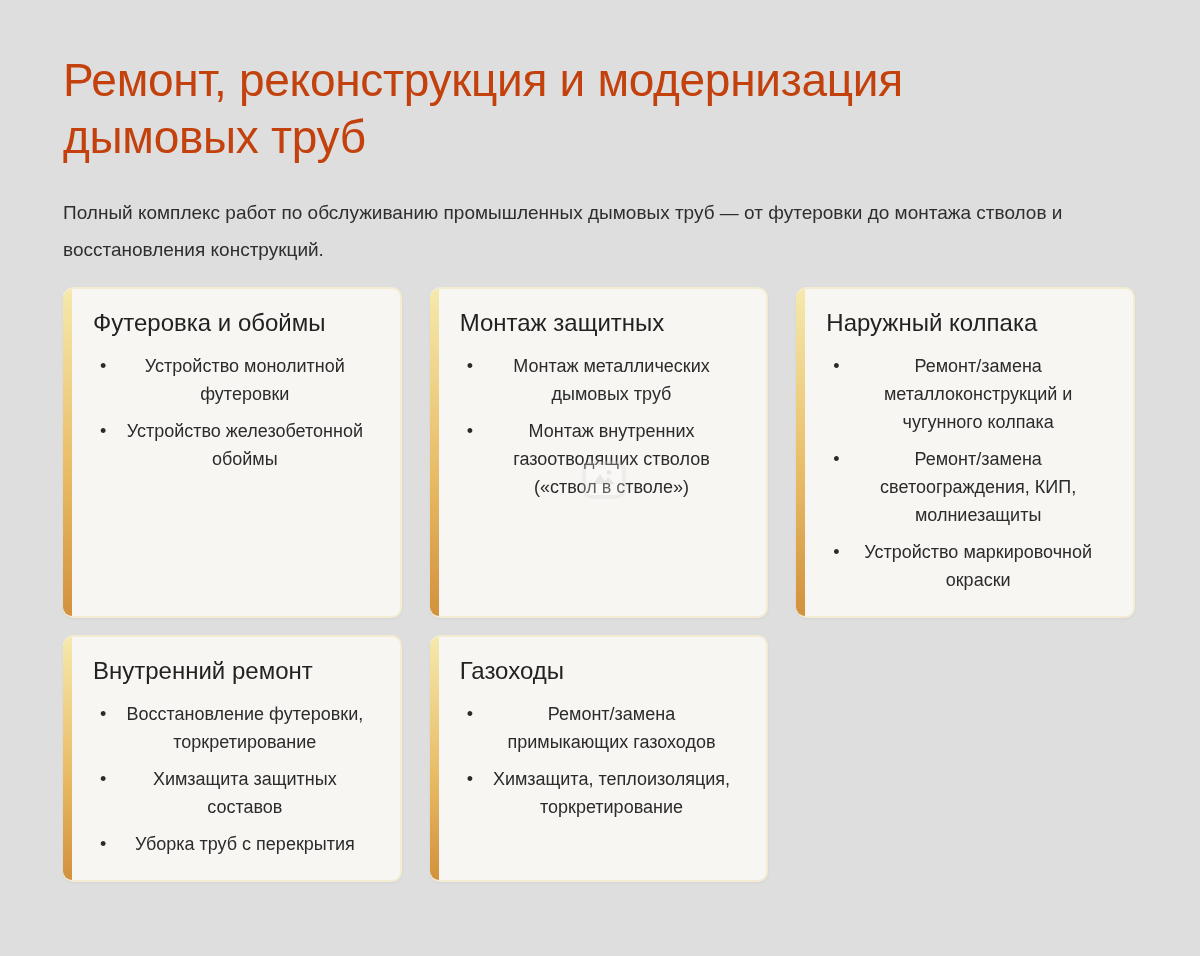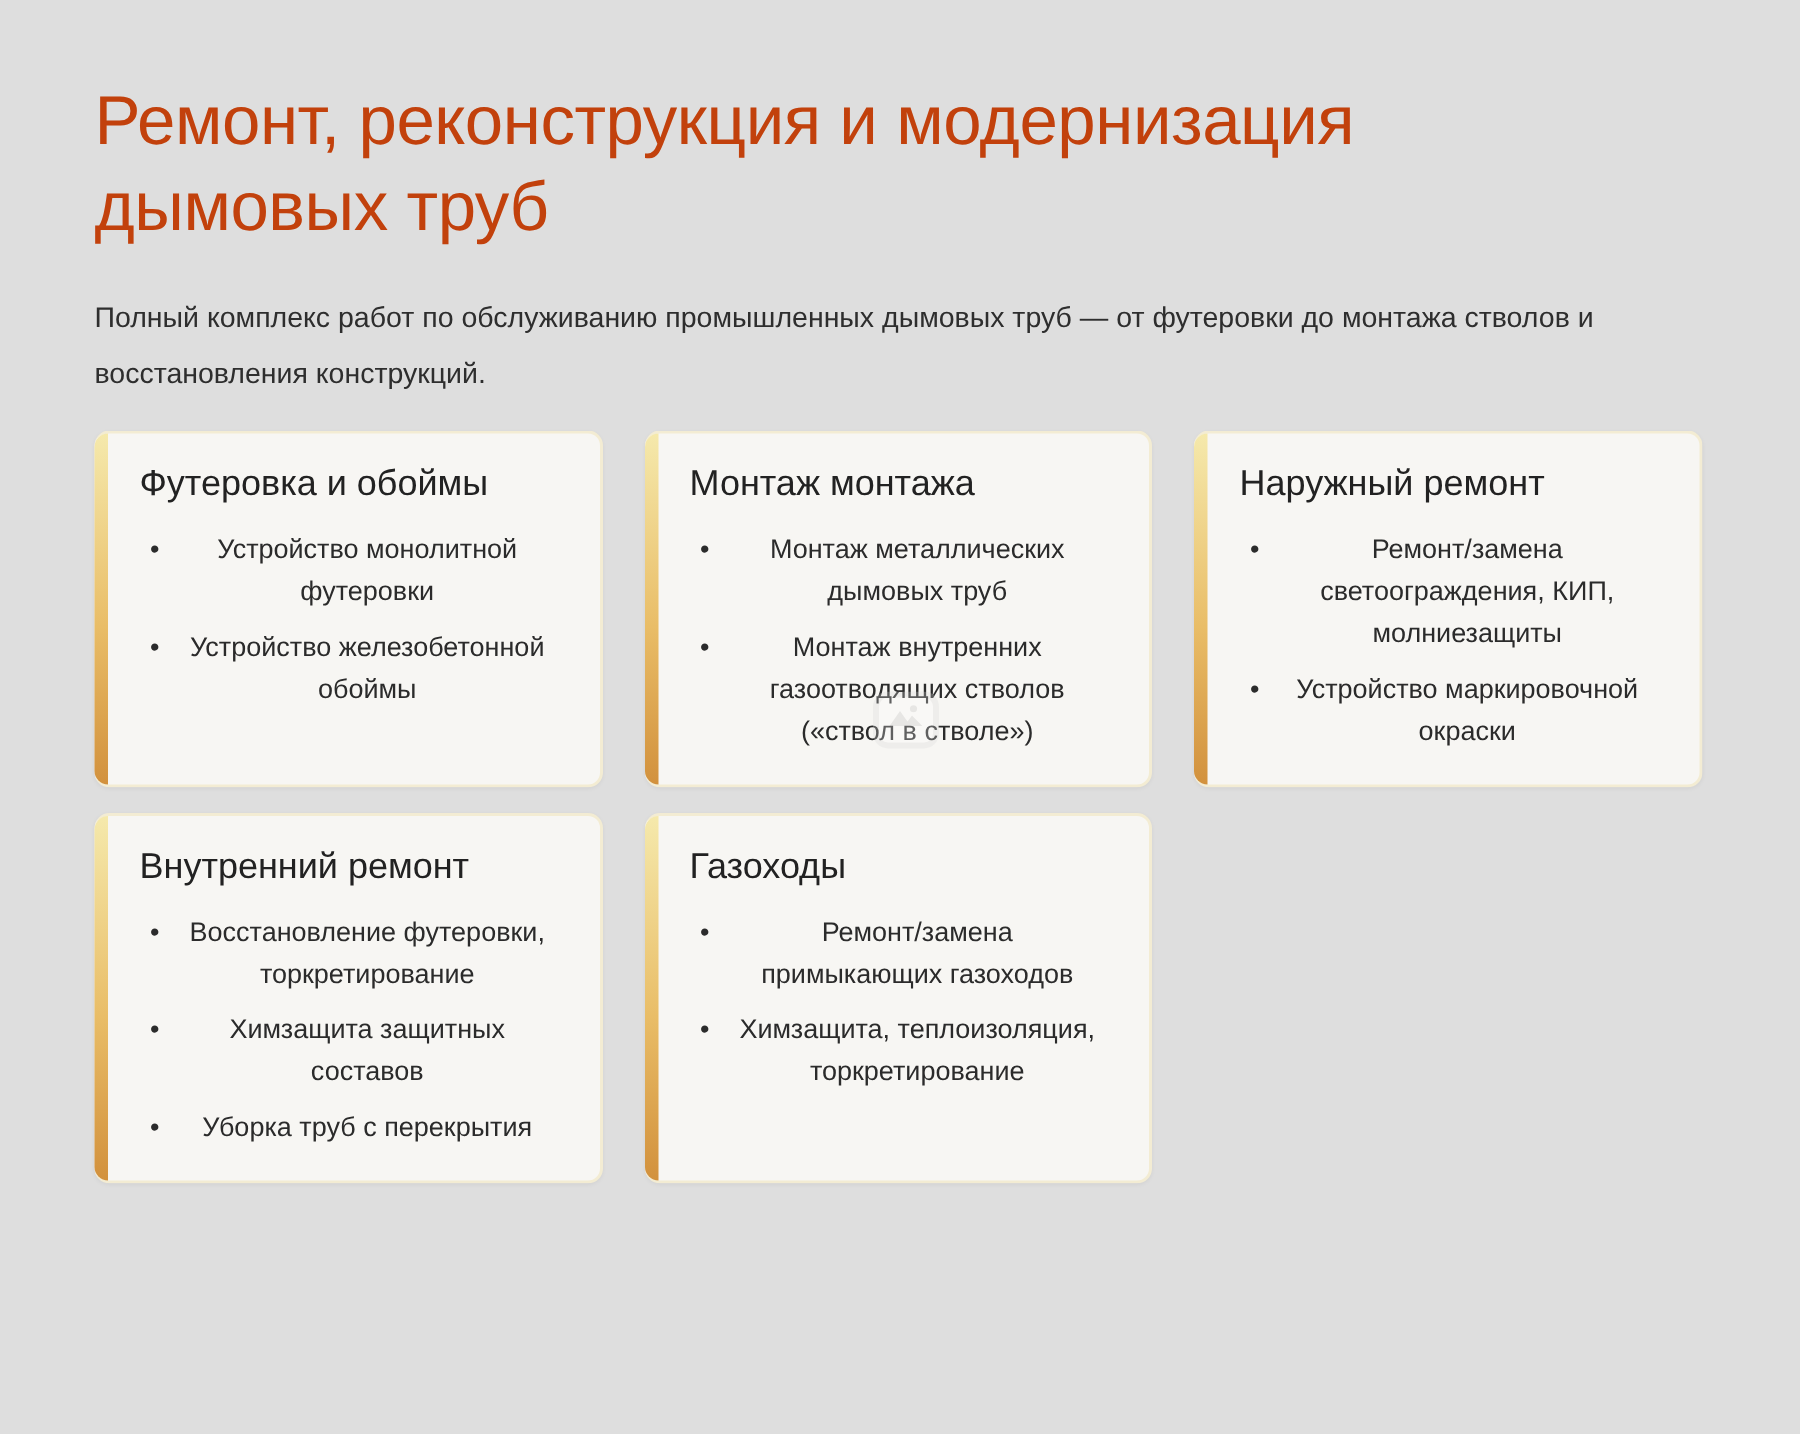--- a/index.html
+++ b/index.html
@@ -118,31 +118,32 @@
       <span class="accent-strip"></span>
       <h2>Футеровка и обоймы</h2>
       <ul>
         <li>Устройство монолитной футеровки</li>
         <li>Устройство железобетонной обоймы</li>
       </ul>
     </section>
 
     <section class="card">
       <span class="accent-strip"></span>
-      <h2>Монтаж монтажа</h2>
+      <h2>Монтаж защитных</h2>
       <ul>
         <li>Монтаж металлических дымовых труб</li>
         <li>Монтаж внутренних газоотводящих стволов («ствол в стволе»)</li>
       </ul>
     </section>
 
     <section class="card">
       <span class="accent-strip"></span>
-      <h2>Наружный ремонт</h2>
+      <h2>Наружный колпака</h2>
       <ul>
+        <li>Ремонт/замена металлоконструкций и чугунного колпака</li>
         <li>Ремонт/замена светоограждения, КИП, молниезащиты</li>
         <li>Устройство маркировочной окраски</li>
       </ul>
     </section>
 
     <section class="card">
       <span class="accent-strip"></span>
       <h2>Внутренний ремонт</h2>
       <ul>
         <li>Восстановление футеровки, торкретирование</li>

